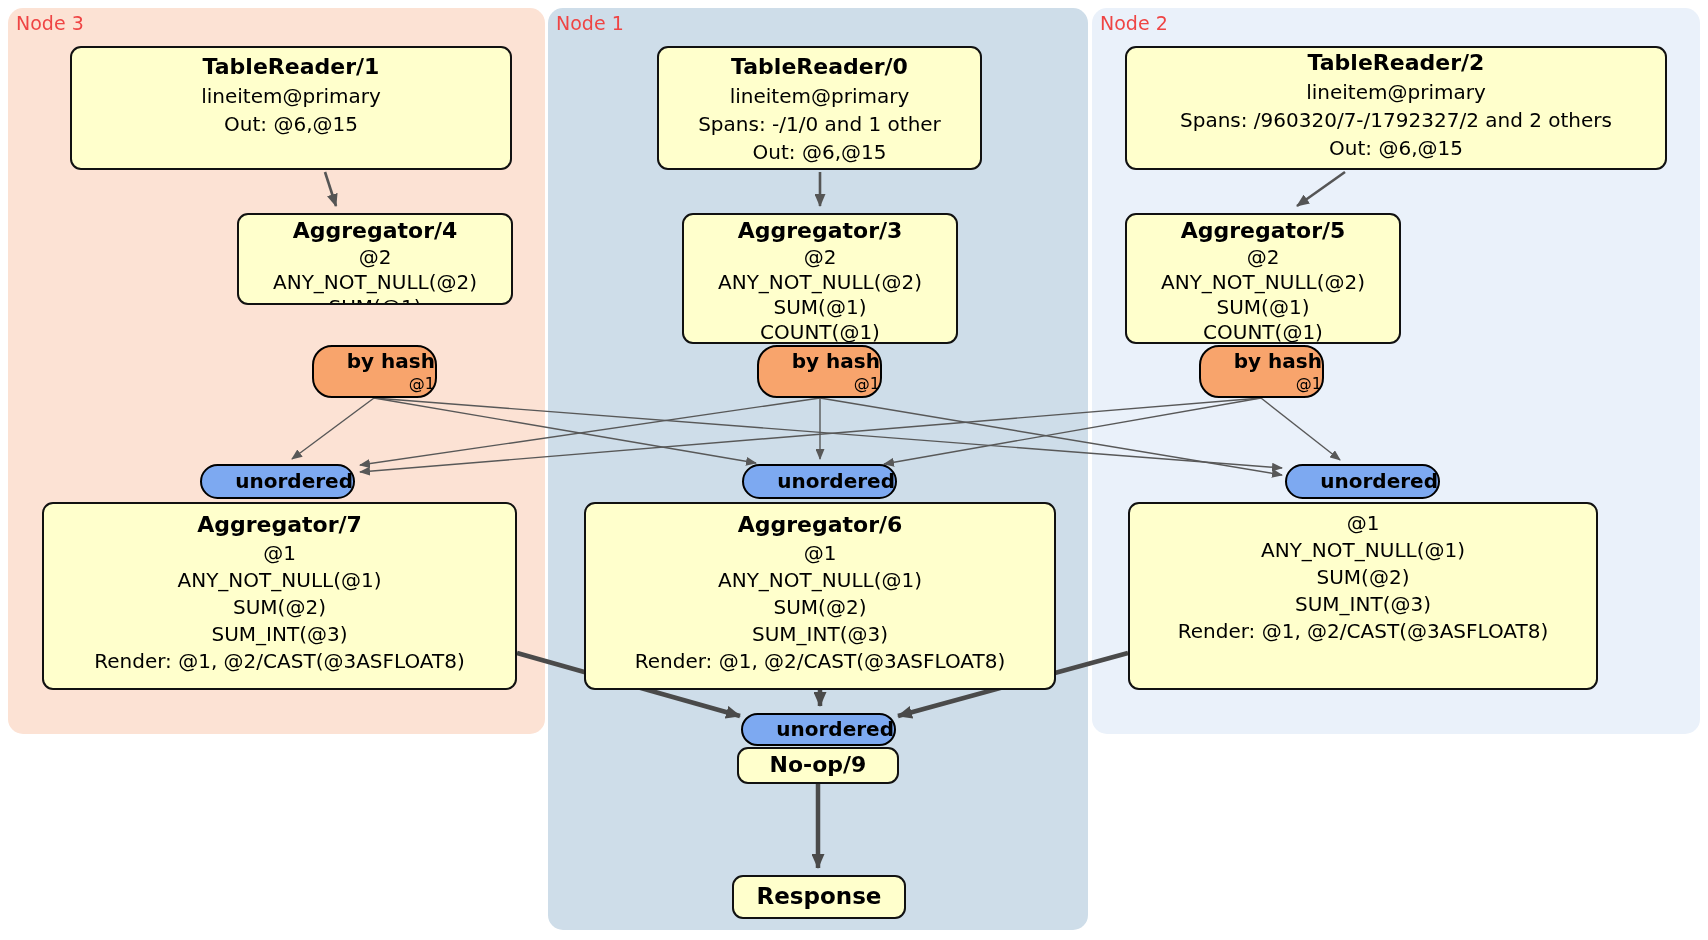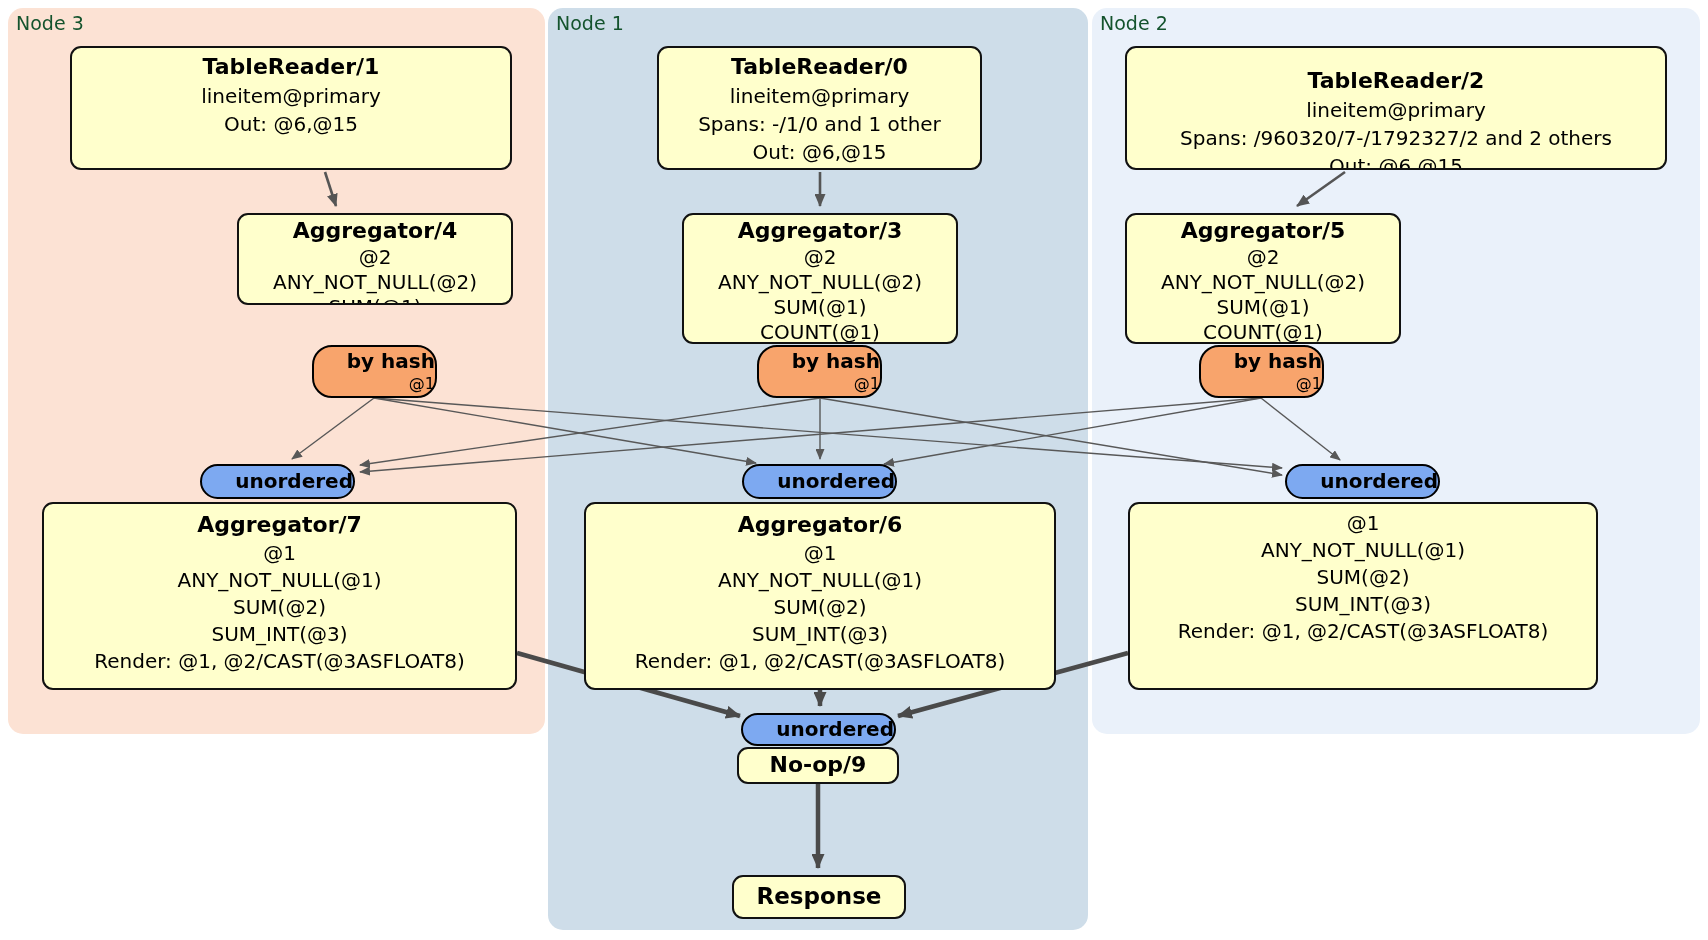--- a/index.html
+++ b/index.html
@@ -5,38 +5,38 @@
   html,body{margin:0;padding:0;background:#ffffff;}
   #canvas{
     position:relative;width:1708px;height:940px;overflow:hidden;
     font-family:"DejaVu Sans","Liberation Sans",sans-serif;color:#000;
     background:#ffffff;
   }
   .region{position:absolute;border-radius:15px;}
   #bg-c0{left:8px;top:8px;width:537px;height:726px;background:#fce2d4;}
   #bg-c1{left:548px;top:8px;width:540px;height:922px;background:#cedde9;}
   #bg-c2{left:1092px;top:8px;width:608px;height:726px;background:#eaf1fa;}
-  .region-label{position:absolute;font-size:19px;line-height:22px;color:#14532d;z-index:2;}
+  .region-label{position:absolute;font-size:19px;line-height:22px;color:#ef4444;z-index:2;}
   #lbl-c0{left:16px;top:12px;}
   #lbl-c1{left:556px;top:12px;}
   #lbl-c2{left:1100px;top:12px;}
 
   svg#edges{position:absolute;left:0;top:0;z-index:2;}
 
   .box{
     position:absolute;background:#ffffcc;border:2px solid #111;
     border-radius:11px;text-align:center;box-sizing:border-box;z-index:3;
     overflow:hidden;
   }
   .box .title{display:block;font-weight:bold;font-size:22px;line-height:30px;white-space:nowrap;}
   .box .line{display:block;font-size:20px;line-height:28px;white-space:nowrap;}
 
   #tr-c0{left:70px;top:46px;width:442px;height:124px;padding-top:4px;}
   #tr-c1{left:657px;top:46px;width:325px;height:124px;padding-top:4px;}
-  #tr-c2{left:1125px;top:46px;width:542px;height:124px;padding-top:18px;}
+  #tr-c2{left:1125px;top:46px;width:542px;height:124px;padding-top:0;}
 
   .aggt{padding-top:2px;}
   .aggt .title{line-height:28px;}
   .aggt .line{line-height:25px;}
   #aggt-c0{left:237px;top:213px;width:276px;height:92px;}
   #aggt-c1{left:682px;top:213px;width:276px;height:131px;}
   #aggt-c2{left:1125px;top:213px;width:276px;height:131px;}
 
   .aggb{padding-top:6px;}
   .aggb .line{line-height:27px;}

